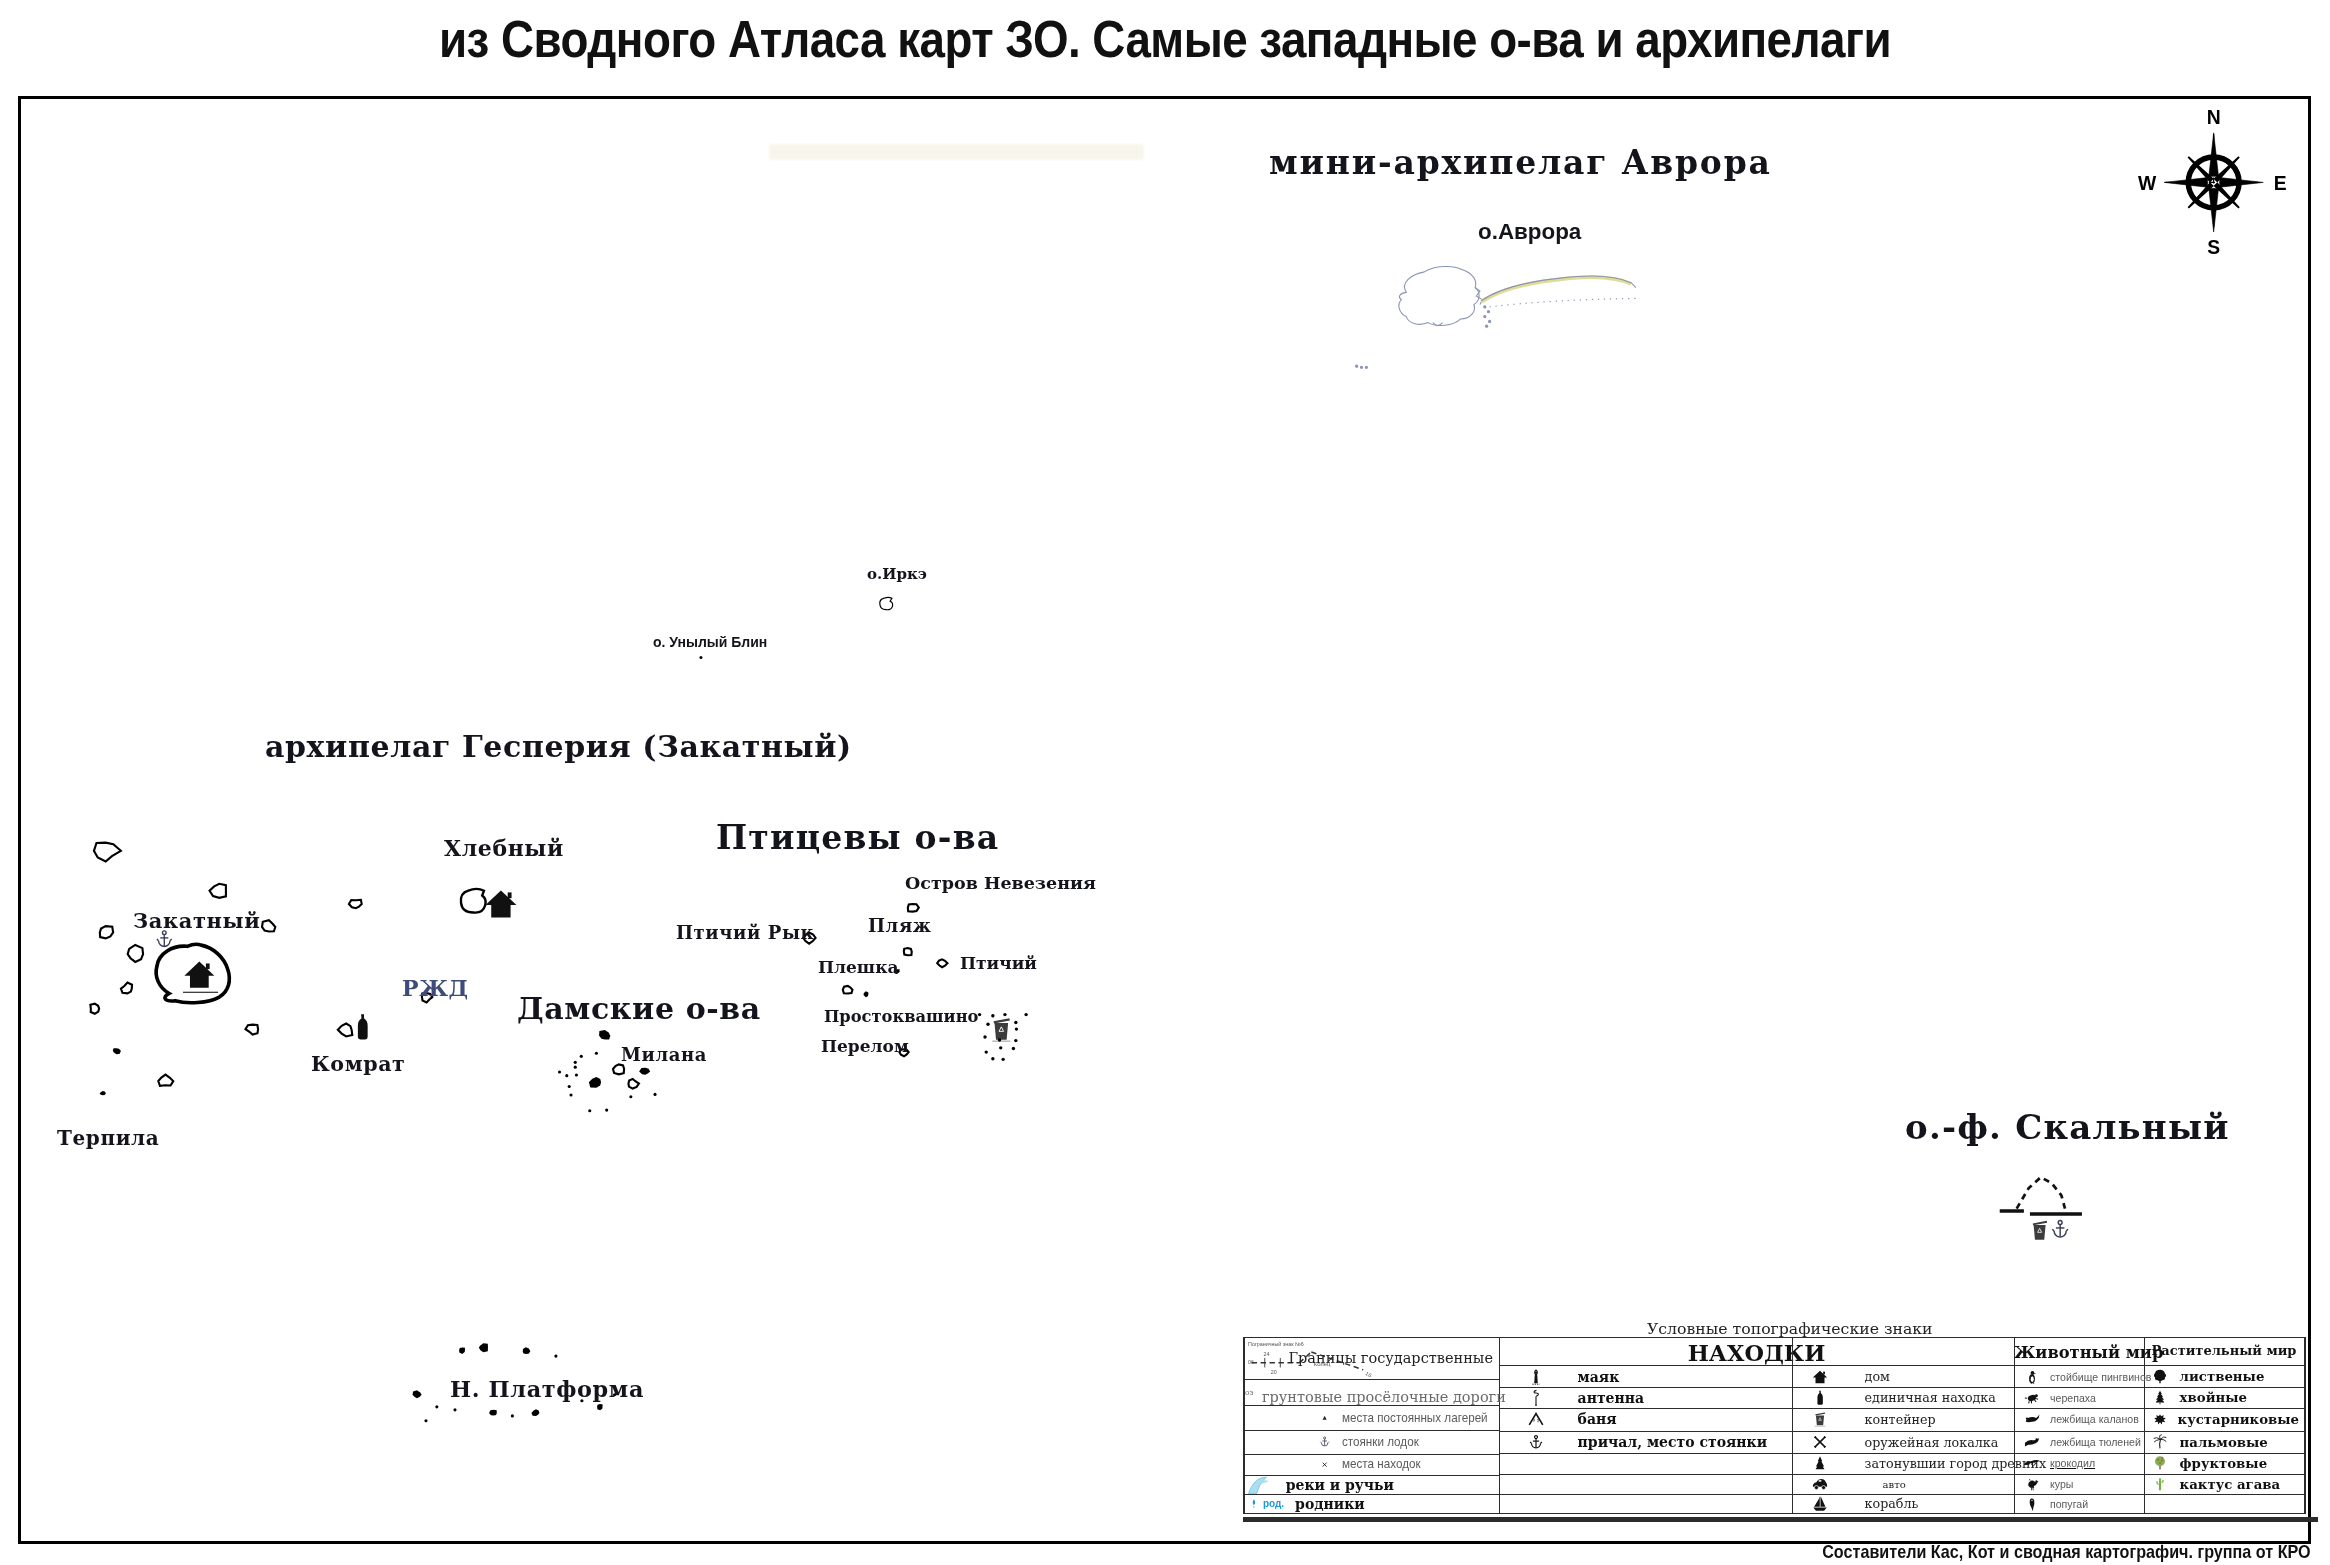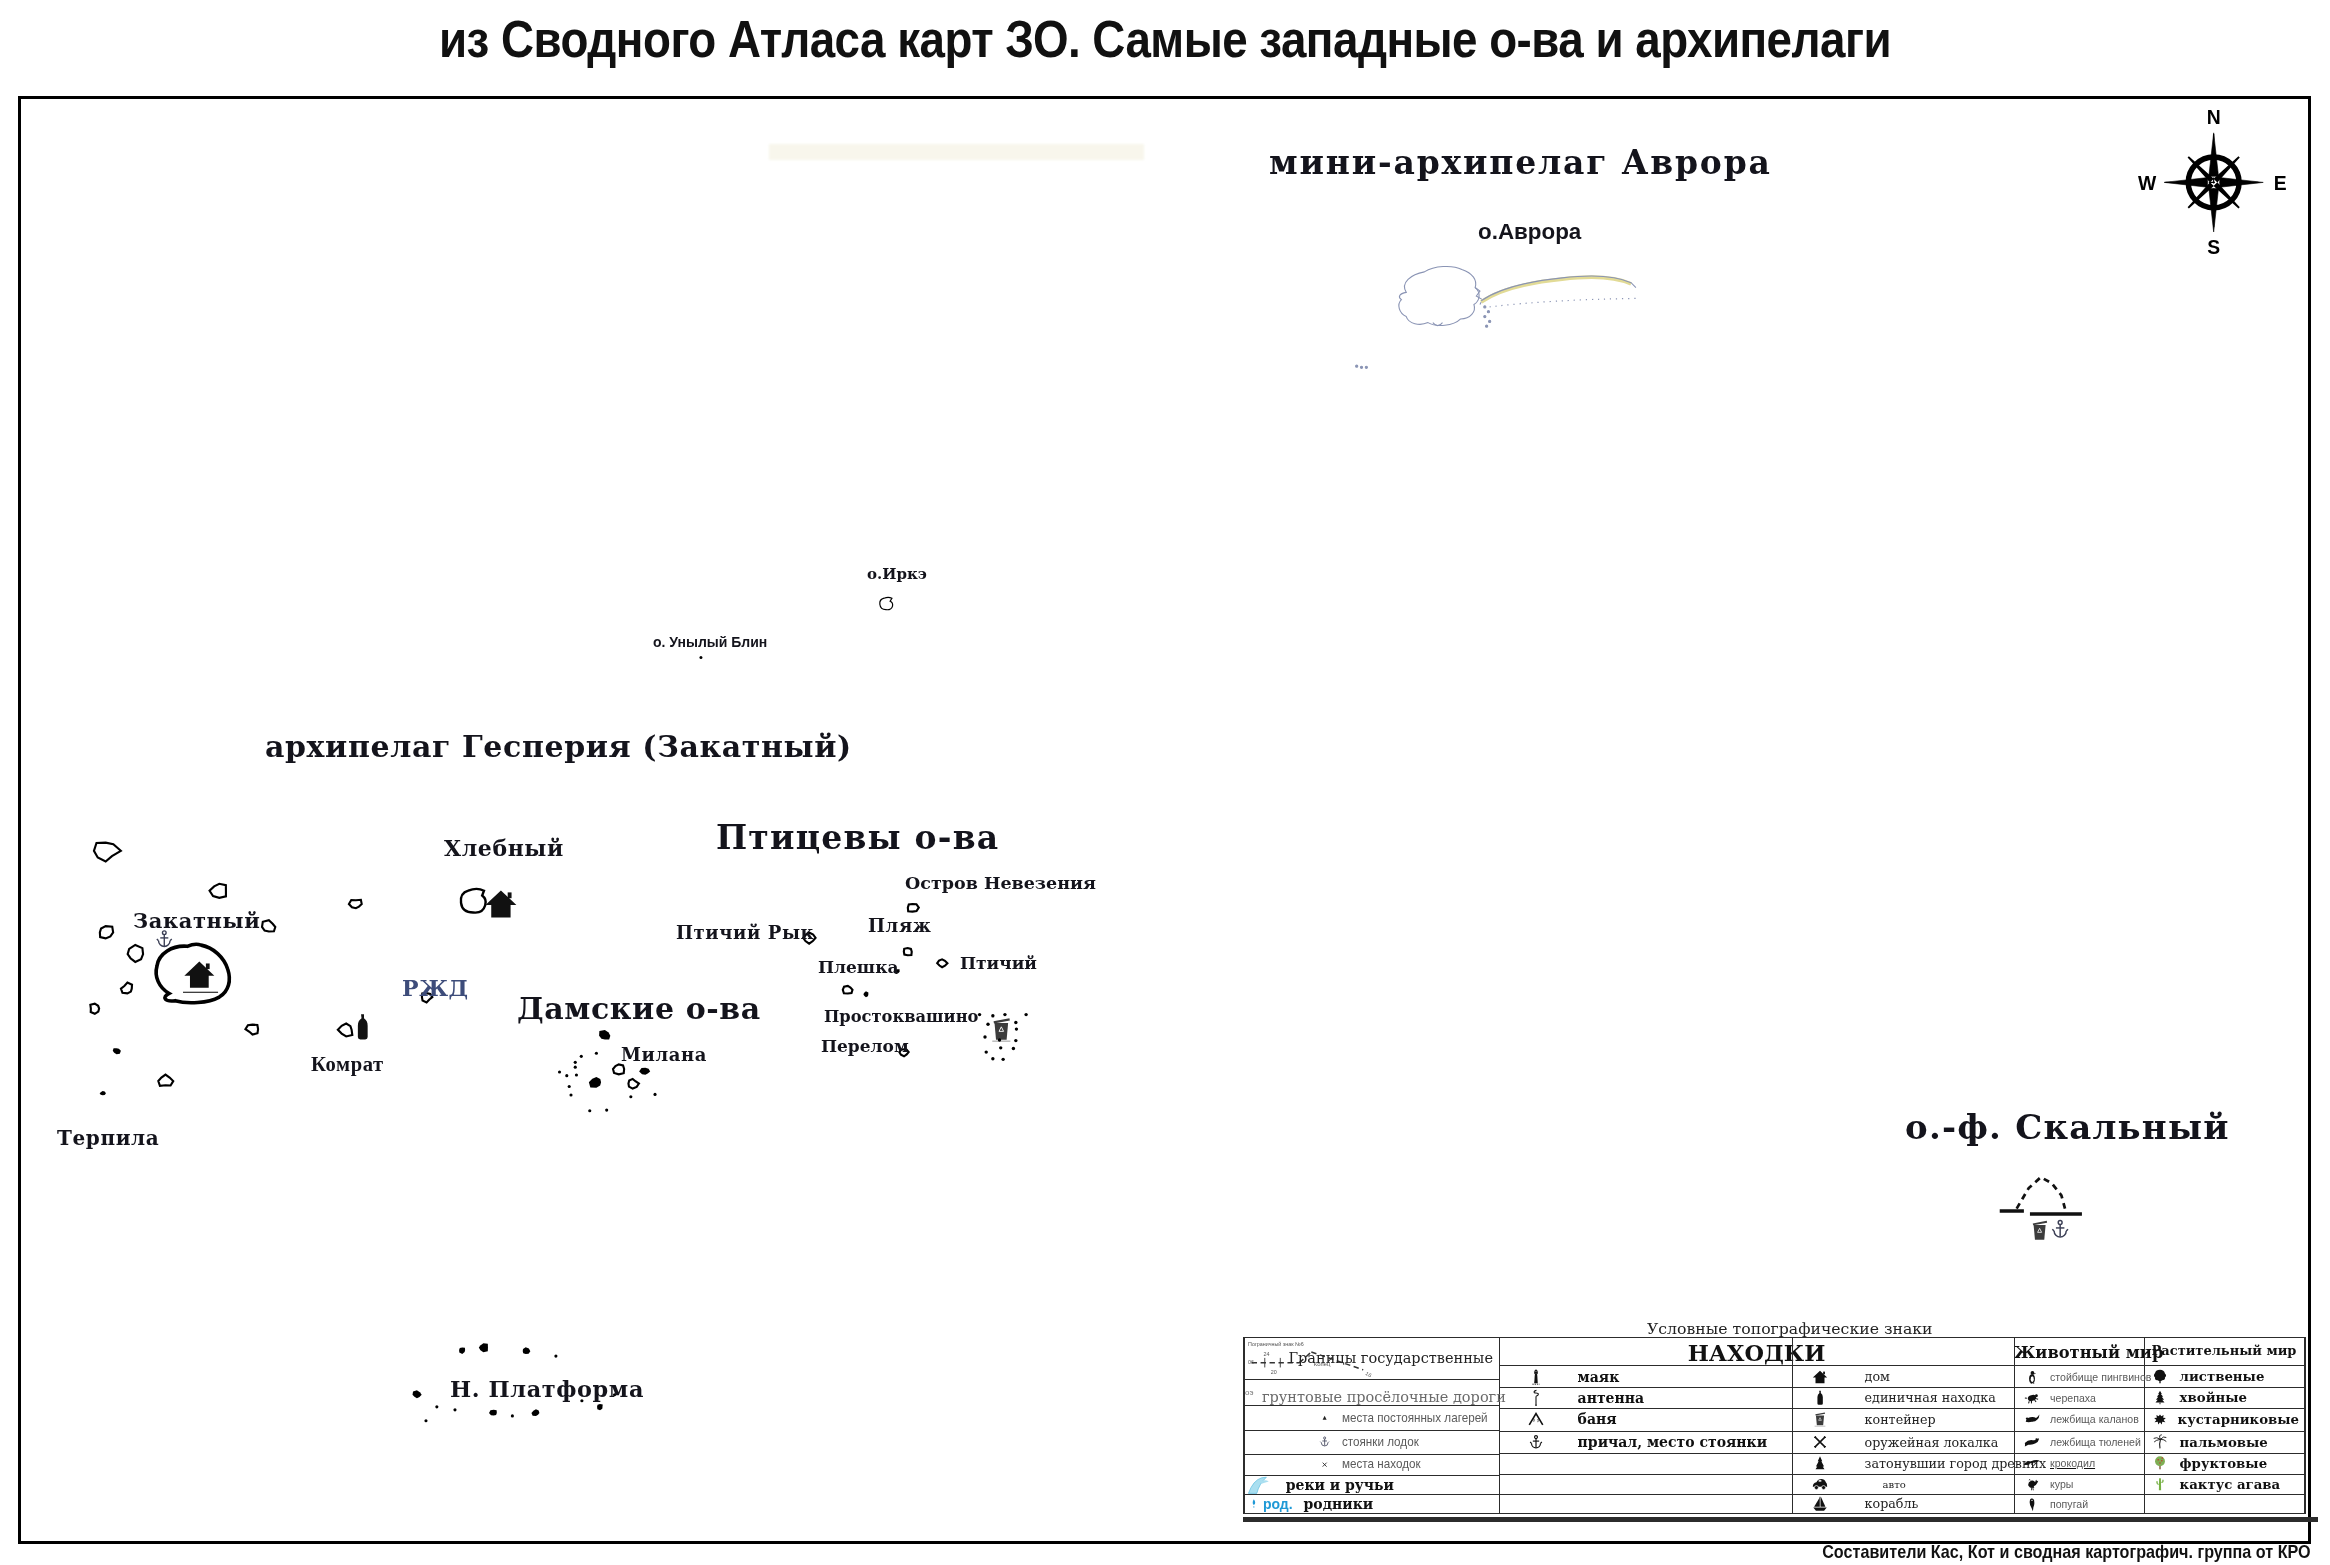--- a/index.html
+++ b/index.html
@@ -214,21 +214,21 @@
         <div class="map-label lab-serif" style="left: 112px; top: 811px; font-size: 21px; letter-spacing: 0.6px;">Закатный</div>
         <div class="map-label lab-serif" style="left: 655px; top: 825px; font-size: 18px; letter-spacing: 0.6px;">Птичий Рык</div>
         <div class="map-label lab-serif" style="left: 847px; top: 818px; font-size: 18px; letter-spacing: 0.6px;">Пляж</div>
         <div class="map-label lab-serif" style="left: 797px; top: 860px; font-size: 17px; letter-spacing: 0px;">Плешка</div>
         <div class="map-label lab-serif" style="left: 939px; top: 856px; font-size: 17px; letter-spacing: 0px;">Птичий</div>
         <div class="map-label lab-serif lab-blue" style="left: 381px; top: 878px; font-size: 22px; letter-spacing: 0.6px;">РЖД</div>
         <div class="map-label lab-serif" style="left: 496px; top: 895px; font-size: 30px; letter-spacing: 0.6px;">Дамские о-ва</div>
         <div class="map-label lab-serif" style="left: 803px; top: 910px; font-size: 16.3px; letter-spacing: 0px;">Простоквашино</div>
         <div class="map-label lab-serif" style="left: 600px; top: 947px; font-size: 18px; letter-spacing: 0.6px;">Милана</div>
         <div class="map-label lab-serif" style="left: 800px; top: 939px; font-size: 17px; letter-spacing: 0px;">Перелом</div>
-        <div class="map-label lab-serif" style="left: 290px; top: 955px; font-size: 20.6px; letter-spacing: 0.6px; font-family: Liberation Serif, serif;">Комрат</div>
+        <div class="map-label lab-serif" style="left: 290px; top: 955px; font-size: 20.6px; letter-spacing: 0.6px;">Комрат</div>
         <div class="map-label lab-serif" style="left: 36px; top: 1029px; font-size: 20px; letter-spacing: 0.6px;">Терпила</div>
         <div class="map-label lab-serif" style="left: 1884px; top: 1011px; font-size: 34px; letter-spacing: 1.2px;">о.-ф. Скальный</div>
         <div class="map-label lab-serif" style="left: 429px; top: 1279px; font-size: 22.4px; letter-spacing: 0.6px;">Н. Платформа</div>
       </div>
   </div>
 
   <div id="legend">
       <div class="lg-caption" style="left:1647px;top:1319px;">Условные топографические знаки</div>
       <div class="lg-head" style="left:1499px;top:1340px;width:515px;font-size:22.4px;">НАХОДКИ</div>
       <div class="lg-head" style="left:2014px;top:1343px;width:131px;font-size:16.3px;">Животный мир</div>
@@ -306,21 +306,21 @@
           <path d="M-16,14 Q-8,-8 6,-12 L14,-13 Q2,-2 -2,14 Z" fill="#aadff0" stroke="#49b6dc" stroke-width="1"></path>
           <path d="M4,-6 Q12,-10 18,-6 Q10,-4 6,-2 Z" fill="#aadff0"></path>
         </svg>
         <span class="lg-lb f-serif-b" style="font-size:14px;margin-left:15.7px;">реки и ручьи</span>
       </div>
       <div class="lg-cell" style="left:1246px;top:1494px;height:19px;">
       <svg class="ic" width="15.7" height="15.7" viewBox="-20 -20 40 40">
           <path d="M0,-12 q-6,10 0,15 q7,-5 0,-15 Z" fill="#1f99d6"></path>
           <circle cx="0" cy="8" r="1.6" fill="#1f99d6"></circle>
         </svg>
-        <span class="blue-t" style="font-size:14px;margin-left:1.2px;">род.</span>
+        <span class="blue-t" style="font-size:10px;margin-left:1.2px;">род.</span>
         <span class="lg-lb f-serif-b" style="font-size:14px;margin-left:11px;">родники</span>
       </div>
       <div class="lg-cell" style="left:1523px;top:1366px;height:21px;">
       <span class="lg-ic" style="width:26.6px;">
           <svg class="ic" width="18" height="18" viewBox="-20 -20 40 40">
             <path d="M-4,14 L-2.5,-7 L2.5,-7 L4,14 Z" fill="#111"></path>
             <rect x="-4" y="-12" width="8" height="5" fill="#111"></rect>
             <path d="M-5,-12 L0,-17 L5,-12 Z" fill="#111"></path>
             <path d="M-8,16 h16" stroke="#111" stroke-width="2" stroke-dasharray="3 2"></path>
           </svg>

